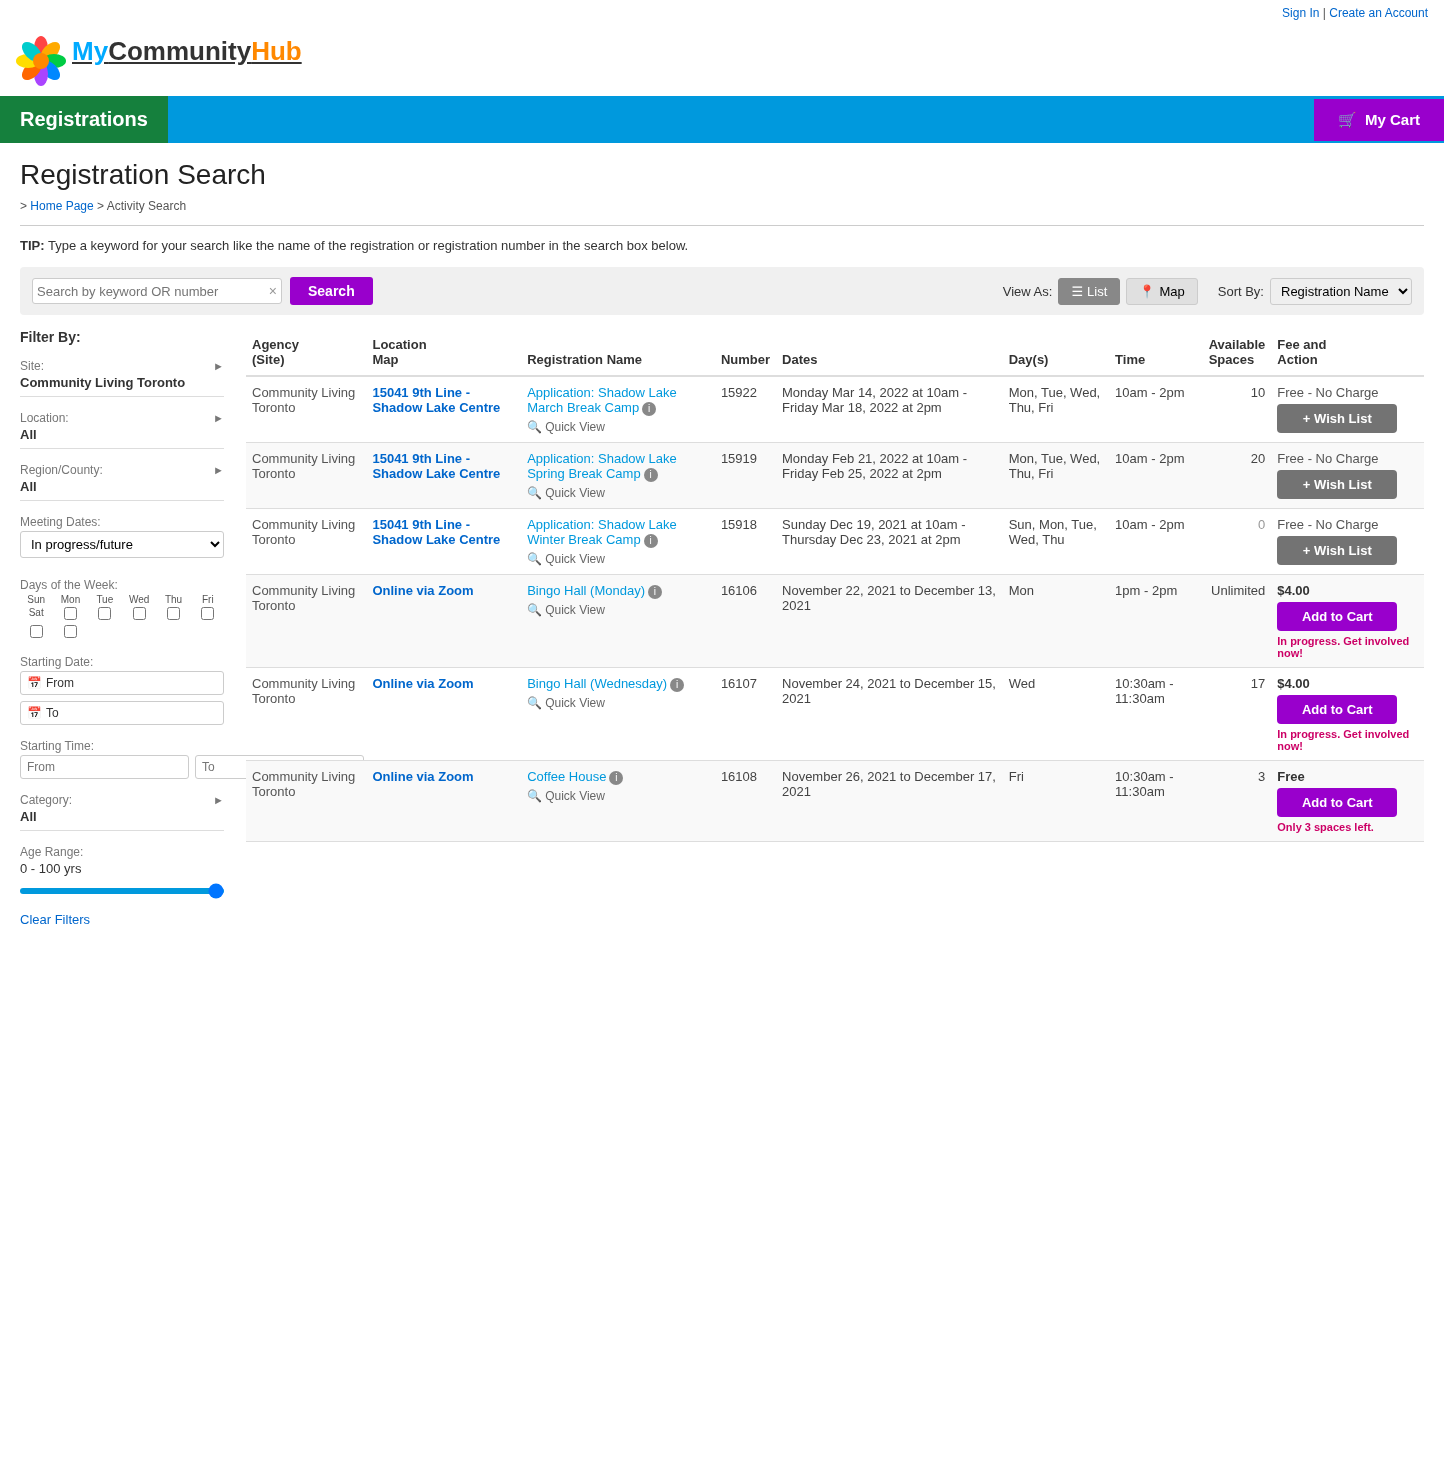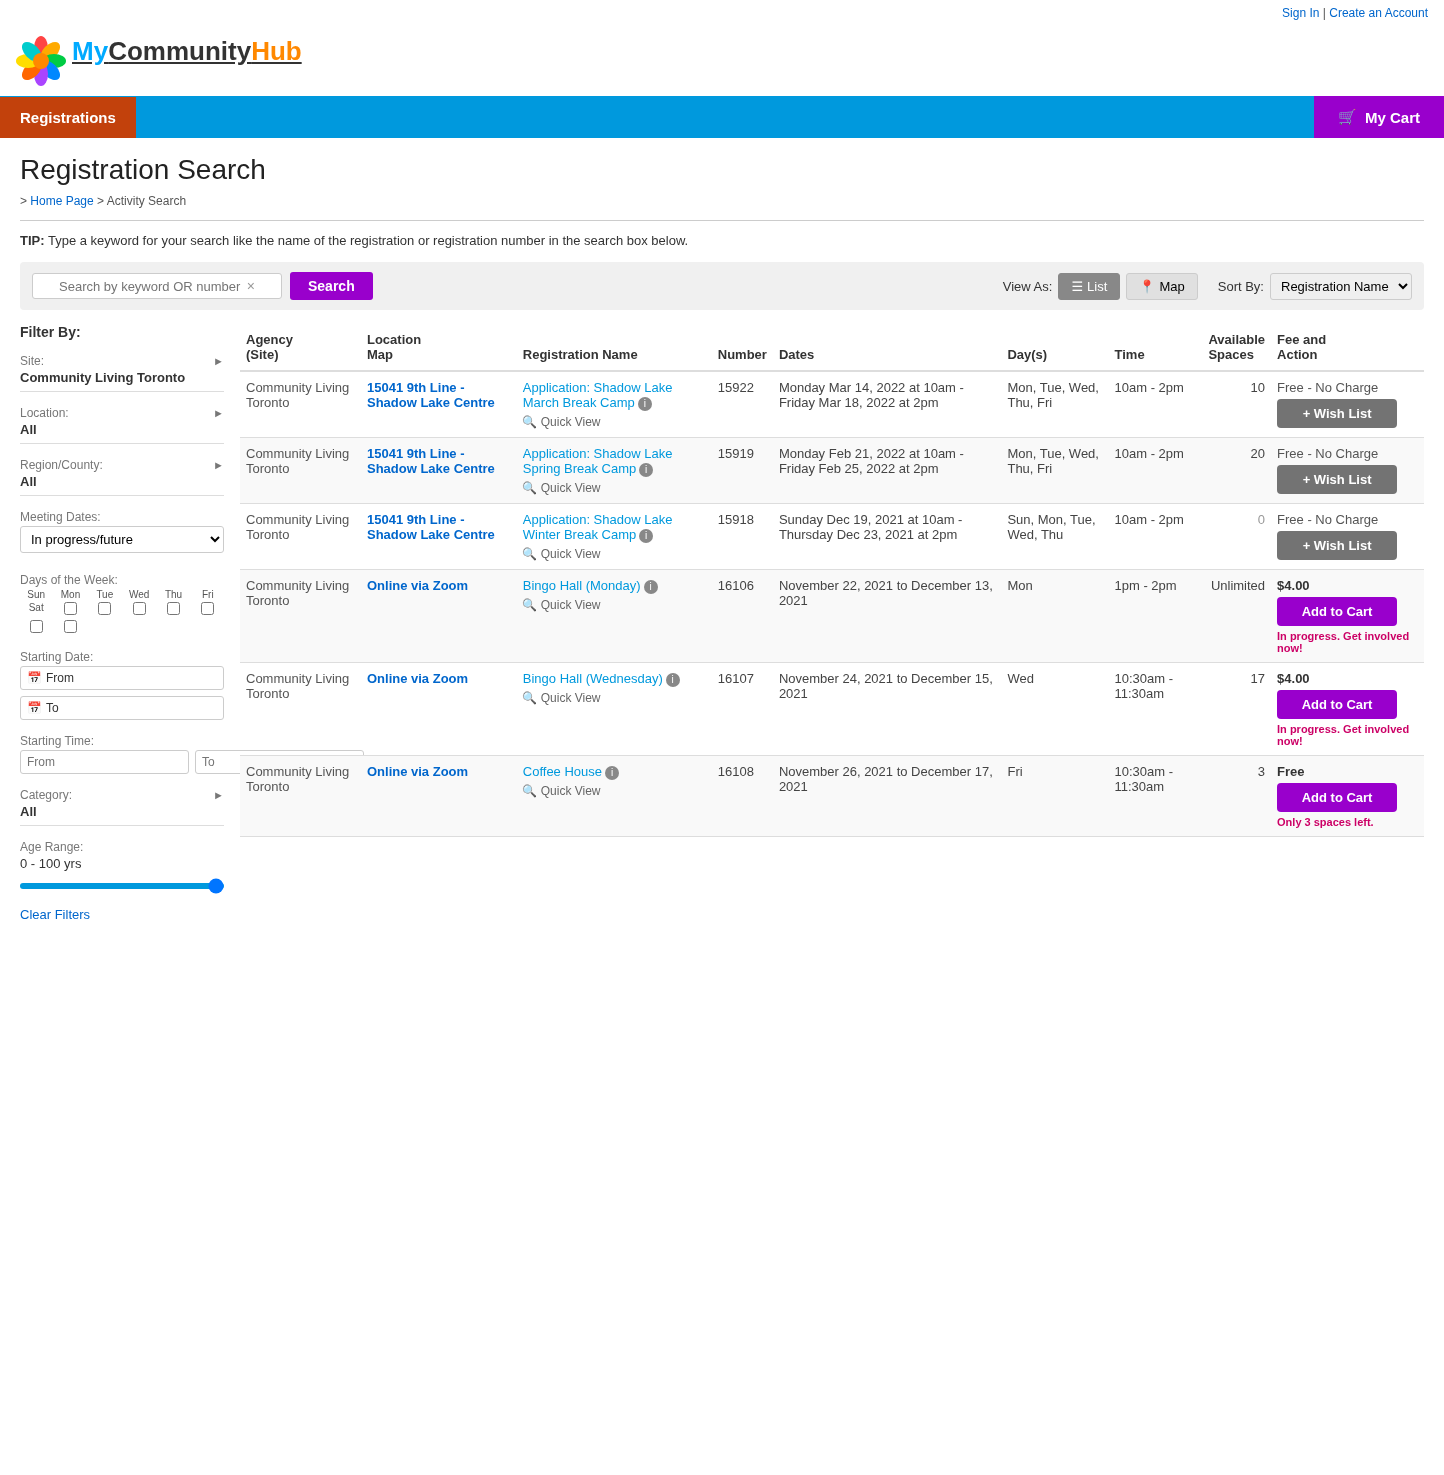--- a/index.html
+++ b/index.html
@@ -13,53 +13,53 @@
     .site-header { padding: 10px 16px 10px 16px; display: flex; align-items: center; }
     .logo-container { display: flex; gap: 0; text-decoration: underline; }
     .logo-icon { width: 50px; height: 50px; position: relative; margin-right: 6px; }
     .logo-text { font-size: 26px; font-weight: bold; }
     .logo-my { color: #00aaff; }
     .logo-community { color: #333; }
     .logo-hub { color: #ff8800; }
 
     
     .nav-bar { background: #0099dd; display: flex; align-items: center; justify-content: space-between; padding: 0; }
-    .nav-registrations { color: #fff; font-weight: bold; font-size: 15px; padding: 12px 20px; background: #c2410c; }
+    .nav-registrations { color: #fff; font-weight: bold; font-size: 20px; padding: 12px 20px; background: #15803d; }
     .nav-cart { background: #9900cc; color: #fff; font-size: 15px; font-weight: bold; padding: 12px 24px; display: flex; align-items: center; gap: 8px; }
 
     
     .main-content { padding: 16px 20px; }
     .page-title { font-size: 28px; font-weight: normal; color: #222; margin-bottom: 8px; }
     .breadcrumb { font-size: 12px; color: #555; margin-bottom: 12px; }
     .breadcrumb a { color: #0066cc; text-decoration: none; }
     .tip-text { font-size: 13px; color: #333; margin-bottom: 14px; }
     .tip-text strong { color: #333; }
 
     
     .search-bar { display: flex; align-items: center; gap: 8px; background: #f0f0f0; padding: 10px 12px; border-radius: 4px; margin-bottom: 14px; }
-    .search-input-wrap { display: flex; align-items: center; background: #fff; border: 1px solid #ccc; border-radius: 3px; padding: 4px 26px; flex: 0 0 250px; }
+    .search-input-wrap { display: flex; align-items: center; background: #fff; border: 1px solid #ccc; border-radius: 3px; padding: 4px 4px; flex: 0 0 250px; }
     .search-input { border: none; outline: none; font-size: 13px; width: 100%; color: #999; }
     .search-clear { color: #999; cursor: pointer; font-size: 14px; margin-left: 4px; }
     .search-btn { background: #9900cc; color: #fff; border: none; padding: 6px 18px; font-size: 14px; font-weight: bold; cursor: pointer; border-radius: 3px; }
     .view-as { margin-left: auto; display: flex; align-items: center; gap: 6px; font-size: 13px; }
     .view-btn { padding: 5px 12px; border: 1px solid #ccc; background: #e0e0e0; cursor: pointer; border-radius: 3px; font-size: 13px; display: flex; align-items: center; gap: 4px; }
     .view-btn.active { background: #888; color: #fff; border-color: #888; }
     .sort-by { display: flex; align-items: center; gap: 6px; font-size: 13px; margin-left: 12px; }
     .sort-select { border: 1px solid #ccc; padding: 4px 6px; font-size: 13px; border-radius: 3px; }
 
     
     .results-header { display: flex; align-items: center; justify-content: space-between; margin-bottom: 10px; }
     .displaying { font-size: 13px; color: #333; }
     .feed-icons { display: flex; gap: 6px; }
     .feed-icon { width: 26px; height: 26px; border-radius: 4px; display: flex; align-items: center; justify-content: center; font-size: 14px; cursor: pointer; }
     .feed-icon.blue { background: #00aacc; color: #fff; }
     .feed-icon.orange { background: #ff8800; color: #fff; }
 
     
-    .content-layout { display: flex; gap: 0; }
+    .content-layout { display: flex; gap: 6px; }
 
     
     .filter-sidebar { width: 220px; min-width: 220px; padding-right: 16px; }
     .filter-title { font-size: 14px; color: #333; font-weight: bold; margin-bottom: 10px; }
     .filter-section { margin-bottom: 10px; }
     .filter-label { font-size: 12px; color: #777; display: flex; justify-content: space-between; align-items: center; padding: 4px 0 2px 0; }
     .filter-label .arrow { color: #777; font-size: 11px; }
     .filter-value { font-size: 13px; color: #333; font-weight: bold; padding-bottom: 6px; border-bottom: 1px solid #ddd; }
     .filter-select { width: 100%; border: 1px solid #ccc; padding: 4px 6px; font-size: 13px; border-radius: 3px; margin-bottom: 6px; background: #fff; }
     .days-grid { display: grid; grid-template-columns: repeat(6, 1fr); gap: 2px; margin-bottom: 4px; }

